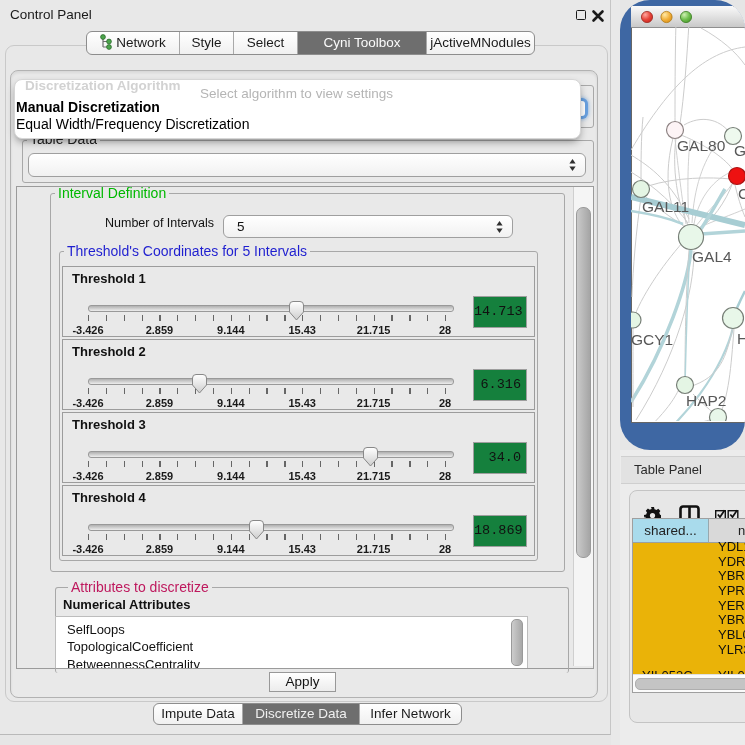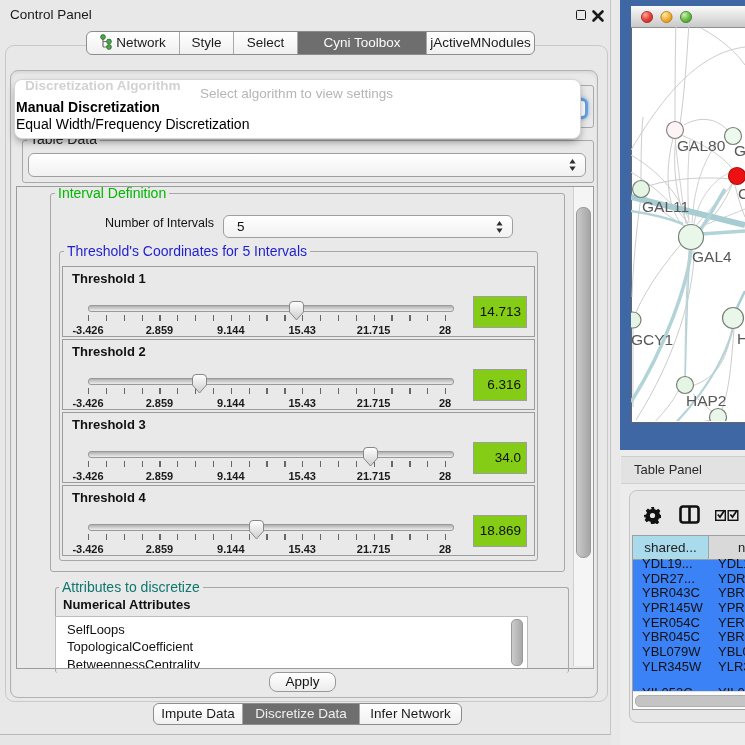--- a/index.html
+++ b/index.html
@@ -8,22 +8,22 @@
   .abs{position:absolute;}
   .grp{position:absolute;border:1px solid #a8a8a8;border-radius:3px;}
   .grplbl{position:absolute;background:#e9e9e9;padding:0 3px;font-size:14px;line-height:13px;}
   .cb{position:absolute;background:linear-gradient(#ffffff,#f1f1f1);border:1px solid #9f9f9f;border-radius:6px;font-size:13.5px;color:#111;}
   .thrbox{position:absolute;left:62px;width:471px;height:69px;border:1px solid #9c9c9c;background:#e9e9e9;}
   .thrlbl{position:absolute;left:9px;top:4px;font-size:13px;font-weight:bold;color:#111;}
   .track{position:absolute;left:25px;top:38px;width:364px;height:5px;border:1px solid #999999;border-radius:3px;background:linear-gradient(#b0b0b0,#ededed);}
   .ticks{position:absolute;left:25px;top:48px;width:358px;height:6px;
      background:repeating-linear-gradient(to right,#666666 0,#666666 1.2px,transparent 1.2px,transparent 17.85px);}
   .tlbl{position:absolute;top:57px;font-size:11px;font-weight:bold;color:#1a1a1a;transform:translateX(-50%);}
-  .vbox{position:absolute;left:410px;top:29px;width:47px;height:30px;background:#84cc16;border:1px solid #9e9e9e;
-        font-size:13.5px;color:#111;text-align:right;line-height:30px;padding-right:5px;}
+  .vbox{position:absolute;left:410px;top:29px;width:47px;height:30px;background:#15803d;border:1px solid #9e9e9e;
+        font-size:13.5px;color:#111;text-align:right;line-height:30px;padding-right:5px;font-family:Liberation Mono, monospace;}
   .thumb{position:absolute;top:33px;width:17px;height:22px;}
   .seg{display:inline-block;padding:0 13px;font-size:13.5px;line-height:22px;color:#1a1a1a;vertical-align:top;}
   .netlbl{font-size:15.5px;fill:#585858;font-family:"Liberation Sans",sans-serif;}
 </style>
 </head>
 <body>
 
 <div class="abs" style="left:0;top:0;width:610px;height:734px;background:#e8e8e8;border-right:1px solid #c6c6c6;border-bottom:1px solid #b9b9b9;"></div>
 <div class="abs" style="left:10px;top:7px;font-size:13.5px;color:#1a1a1a;">Control Panel</div>
 <div class="abs" style="left:576px;top:10px;width:8px;height:8px;border:1.7px solid #1a1a1a;border-radius:1.5px;"></div>
@@ -160,35 +160,35 @@
           <stop offset="0" stop-color="#ffffff"></stop>
           <stop offset="1" stop-color="#cdcdcd"></stop>
         </linearGradient>
       </defs>
       <path d="M1.5,5 Q1.5,1.5 5,1.5 L12,1.5 Q15.5,1.5 15.5,5 L15.5,12 L8.5,20 L1.5,12 Z" fill="url(#tg4)" stroke="#888888" stroke-width="1"></path>
     </svg>
     <div class="vbox">18.869</div>
   </div>
 
 <div class="grp" style="left:55px;top:587px;width:512px;height:85px;border-bottom:none;"></div>
-<div class="grplbl" style="left:59px;top:581px;color:#0f766e;">Attributes to discretize</div>
+<div class="grplbl" style="left:68px;top:581px;color:#be185d;">Attributes to discretize</div>
 <div class="abs" style="left:63px;top:597px;font-size:13px;font-weight:bold;color:#111;">Numerical Attributes</div>
 <div class="abs" style="left:55px;top:616px;width:471px;height:51px;background:#fff;border:1px solid #bdbdbd;border-bottom:none;overflow:hidden;">
   <div style="position:absolute;left:11px;top:4px;font-size:13px;color:#111;line-height:17.35px;">SelfLoops<br>TopologicalCoefficient<br>BetweennessCentrality</div>
   <div style="position:absolute;right:4px;top:2px;width:10px;height:45px;border-radius:5px;background:linear-gradient(to right,#cccccc,#a8a8a8);border:1px solid #9a9a9a;"></div>
 </div>
 
-<div class="abs" style="left:269px;top:672px;width:65px;height:18px;background:linear-gradient(#ffffff,#ececec);border:1px solid #989898;border-radius:8px;text-align:center;font-size:13.5px;line-height:18px;color:#111;">Apply</div>
+<div class="abs" style="left:269px;top:672px;width:65px;height:18px;background:linear-gradient(#ffffff,#ececec);border:1px solid #989898;border-radius:0;text-align:center;font-size:13.5px;line-height:18px;color:#111;">Apply</div>
 
 <div id="bottabs" class="abs" style="z-index:30;left:153px;top:703px;width:307px;height:20px;border:1px solid #8d8d8d;border-radius:6px;background:linear-gradient(#ffffff,#f0f0f0);overflow:hidden;white-space:nowrap;"><span class="seg" style="line-height:20px;width:88px;padding:0;text-align:center;box-sizing:border-box;">Impute Data</span><span class="seg" style="line-height:20px;width:117px;padding:0;text-align:center;box-sizing:border-box;background:#6e6e6e;color:#f0f0f0;border-left:1px solid #a9a9a9;">Discretize Data</span><span class="seg" style="line-height:20px;width:102px;padding:0;text-align:center;box-sizing:border-box;border-left:1px solid #a9a9a9;">Infer Network</span></div>
 
 <div class="abs" style="left:612px;top:275px;width:4px;height:4px;border-radius:2px;background:#a8a8a8;"></div>
 <div class="abs" style="left:611px;top:0;width:9px;height:745px;background:#e9e9e9;"></div>
 
-<div class="abs" style="left:620px;top:0;width:125px;height:450px;background:#3e67a3;overflow:hidden;">
+<div class="abs" style="left:620px;top:0;width:125px;height:450px;background:#3e67a3;overflow:hidden;border-radius:30px;">
   <div style="position:absolute;left:11px;top:6px;width:120px;height:415px;background:#fff;border:1px solid #666;"></div>
   <div style="position:absolute;left:11px;top:6px;width:120px;height:21px;background:linear-gradient(#fafafa,#c9c9c9);border-bottom:1px solid #8f8f8f;"></div>
   <svg style="position:absolute;left:11px;top:6px;" width="114" height="21" viewBox="0 0 114 21">
     <defs>
       <radialGradient id="rg" cx="0.35" cy="0.3" r="0.8">
           <stop offset="0" stop-color="#ffa79e"></stop>
           <stop offset="0.55" stop-color="#e6453a"></stop>
           <stop offset="1" stop-color="#c9241c"></stop>
         </radialGradient>
       <radialGradient id="yg" cx="0.35" cy="0.3" r="0.8">
@@ -280,31 +280,23 @@
     <rect x="1.5" y="1.5" width="18" height="16" rx="2.5" fill="none" stroke="#111" stroke-width="2.6"></rect>
     <line x1="10.5" y1="2" x2="10.5" y2="17" stroke="#111" stroke-width="2.6"></line>
   </svg>
   <svg style="position:absolute;left:95px;top:59px;" width="25" height="12" viewBox="0 0 25 12">
     <rect x="0.7" y="1.7" width="9.6" height="9.6" fill="none" stroke="#111" stroke-width="1.4"></rect>
     <path d="M2.8,5.5 l2.2,2.6 l4.6,-6.8" fill="none" stroke="#111" stroke-width="1.7"></path>
     <rect x="13.2" y="1.7" width="9.6" height="9.6" fill="none" stroke="#111" stroke-width="1.4"></rect>
     <path d="M15.3,5.5 l2.2,2.6 l4.6,-6.8" fill="none" stroke="#111" stroke-width="1.7"></path>
   </svg>
 
-  <div style="position:absolute;left:12px;top:85px;width:113px;height:173px;background:#3b82f6;border:1px solid #9f9f9f;border-right:none;overflow:hidden;font-size:13px;color:#111;">
+  <div style="position:absolute;left:12px;top:68px;width:113px;height:173px;background:#eab308;border:1px solid #9f9f9f;border-right:none;overflow:hidden;font-size:13px;color:#111;">
     <div style="position:absolute;left:0;top:0;width:75px;height:23px;background:#a9dbec;border-right:1px solid #98a8ae;border-bottom:1px solid #9aa0a2;text-align:center;line-height:23px;font-size:13.5px;color:#222;">shared...</div>
     <div style="position:absolute;left:76px;top:0;width:60px;height:23px;background:#d9d9d9;border-bottom:1px solid #9aa0a2;line-height:23px;padding-left:29px;font-size:13px;color:#222;">n</div>
-    <div style="position:absolute;left:9px;top:21px;line-height:14.66px;white-space:pre;">YDL19...
-YDR27...
-YBR043C
-YPR145W
-YER054C
-YBR045C
-YBL079W
-YLR345W</div>
     <div style="position:absolute;left:9px;top:149px;">YIL053C</div>
     <div style="position:absolute;left:85px;top:21px;line-height:14.66px;white-space:pre;">YDL194W
 YDR277C
 YBR043C
 YPR145W
 YER054C
 YBR045C
 YBL079W
 YLR345W</div>
     <div style="position:absolute;left:85px;top:149px;">YIL053C</div>

